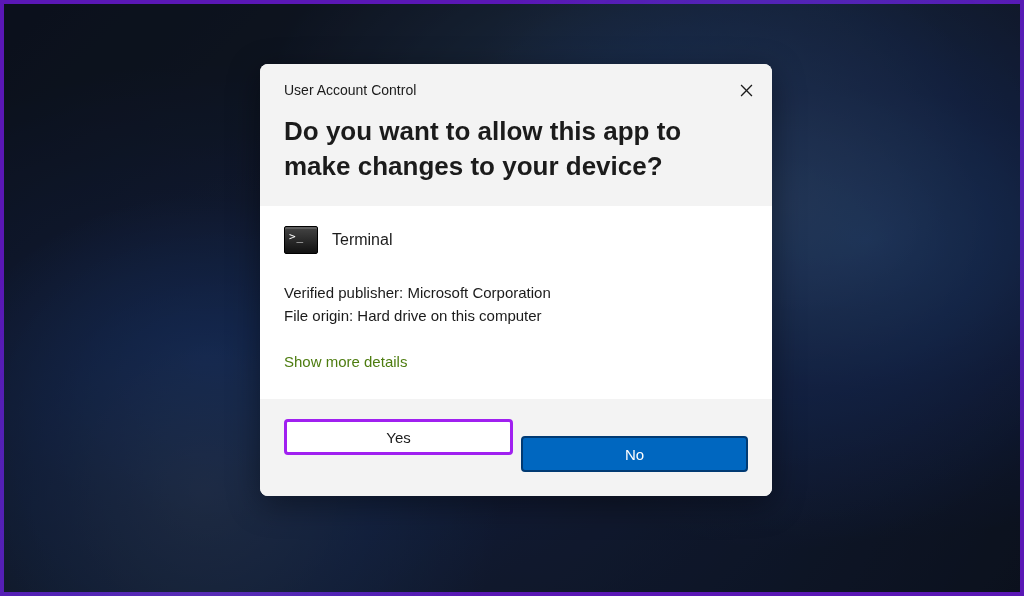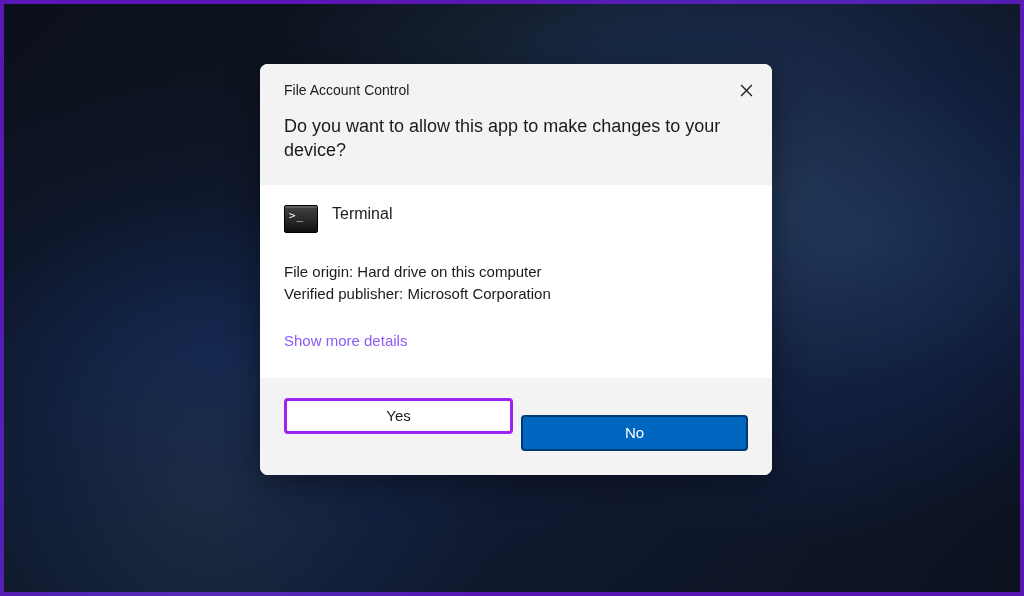--- a/index.html
+++ b/index.html
@@ -58,24 +58,24 @@
     position: relative;
   }
   
   .dialog-title-small {
     font-size: 14px;
     color: #1b1b1b;
     margin-bottom: 16px;
   }
   
   .dialog-heading {
-    font-size: 18px;
+    font-size: 26px;
     color: #1b1b1b;
     line-height: 1.35;
-    font-weight: 400;
+    font-weight: 700;
   }
   
   .close-btn {
     position: absolute;
     top: 14px;
     right: 14px;
     width: 24px;
     height: 24px;
     display: flex;
     align-items: center;
@@ -87,21 +87,21 @@
   }
   .close-btn svg { width: 13px; height: 13px; }
   
   .dialog-body {
     background: #ffffff;
     padding: 20px 24px 28px 24px;
   }
   
   .app-row {
     display: flex;
-    align-items: flex-start;
+    align-items: center;
     gap: 14px;
     margin-bottom: 28px;
   }
   
   .app-icon {
     width: 34px;
     height: 28px;
     position: relative;
     background: linear-gradient(180deg,#444 0%, #111 100%);
     border: 1px solid #000;
@@ -125,21 +125,21 @@
   }
   
   .details {
     font-size: 15px;
     color: #1b1b1b;
     line-height: 1.5;
     margin-bottom: 26px;
   }
   
   .more-link {
-    color: #8b5cf6;
+    color: #4d7c0f;
     font-size: 15px;
     cursor: pointer;
     background: none;
     border: none;
     padding: 0;
     font-family: inherit;
   }
   
   .dialog-footer {
     background: #f3f3f3;
@@ -182,32 +182,32 @@
 
   <div class="dialog">
 
     <div class="dialog-header">
       <button class="close-btn">
         <svg viewBox="0 0 12 12">
           <line x1="1" y1="1" x2="11" y2="11" stroke="#1b1b1b" stroke-width="1.2"></line>
           <line x1="11" y1="1" x2="1" y2="11" stroke="#1b1b1b" stroke-width="1.2"></line>
         </svg>
       </button>
-      <div class="dialog-title-small">File Account Control</div>
+      <div class="dialog-title-small">User Account Control</div>
       <div class="dialog-heading">Do you want to allow this app to make changes to your device?</div>
     </div>
 
     <div class="dialog-body">
       <div class="app-row">
         <div class="app-icon"></div>
         <div class="app-name">Terminal</div>
       </div>
       <div class="details">
+        <div>Verified publisher: Microsoft Corporation</div>
         <div>File origin: Hard drive on this computer</div>
-        <div>Verified publisher: Microsoft Corporation</div>
       </div>
       <button class="more-link">Show more details</button>
     </div>
 
     <div class="dialog-footer">
       <button class="btn btn-yes">Yes</button>
       <button class="btn btn-no">No</button>
     </div>
 
   </div>

